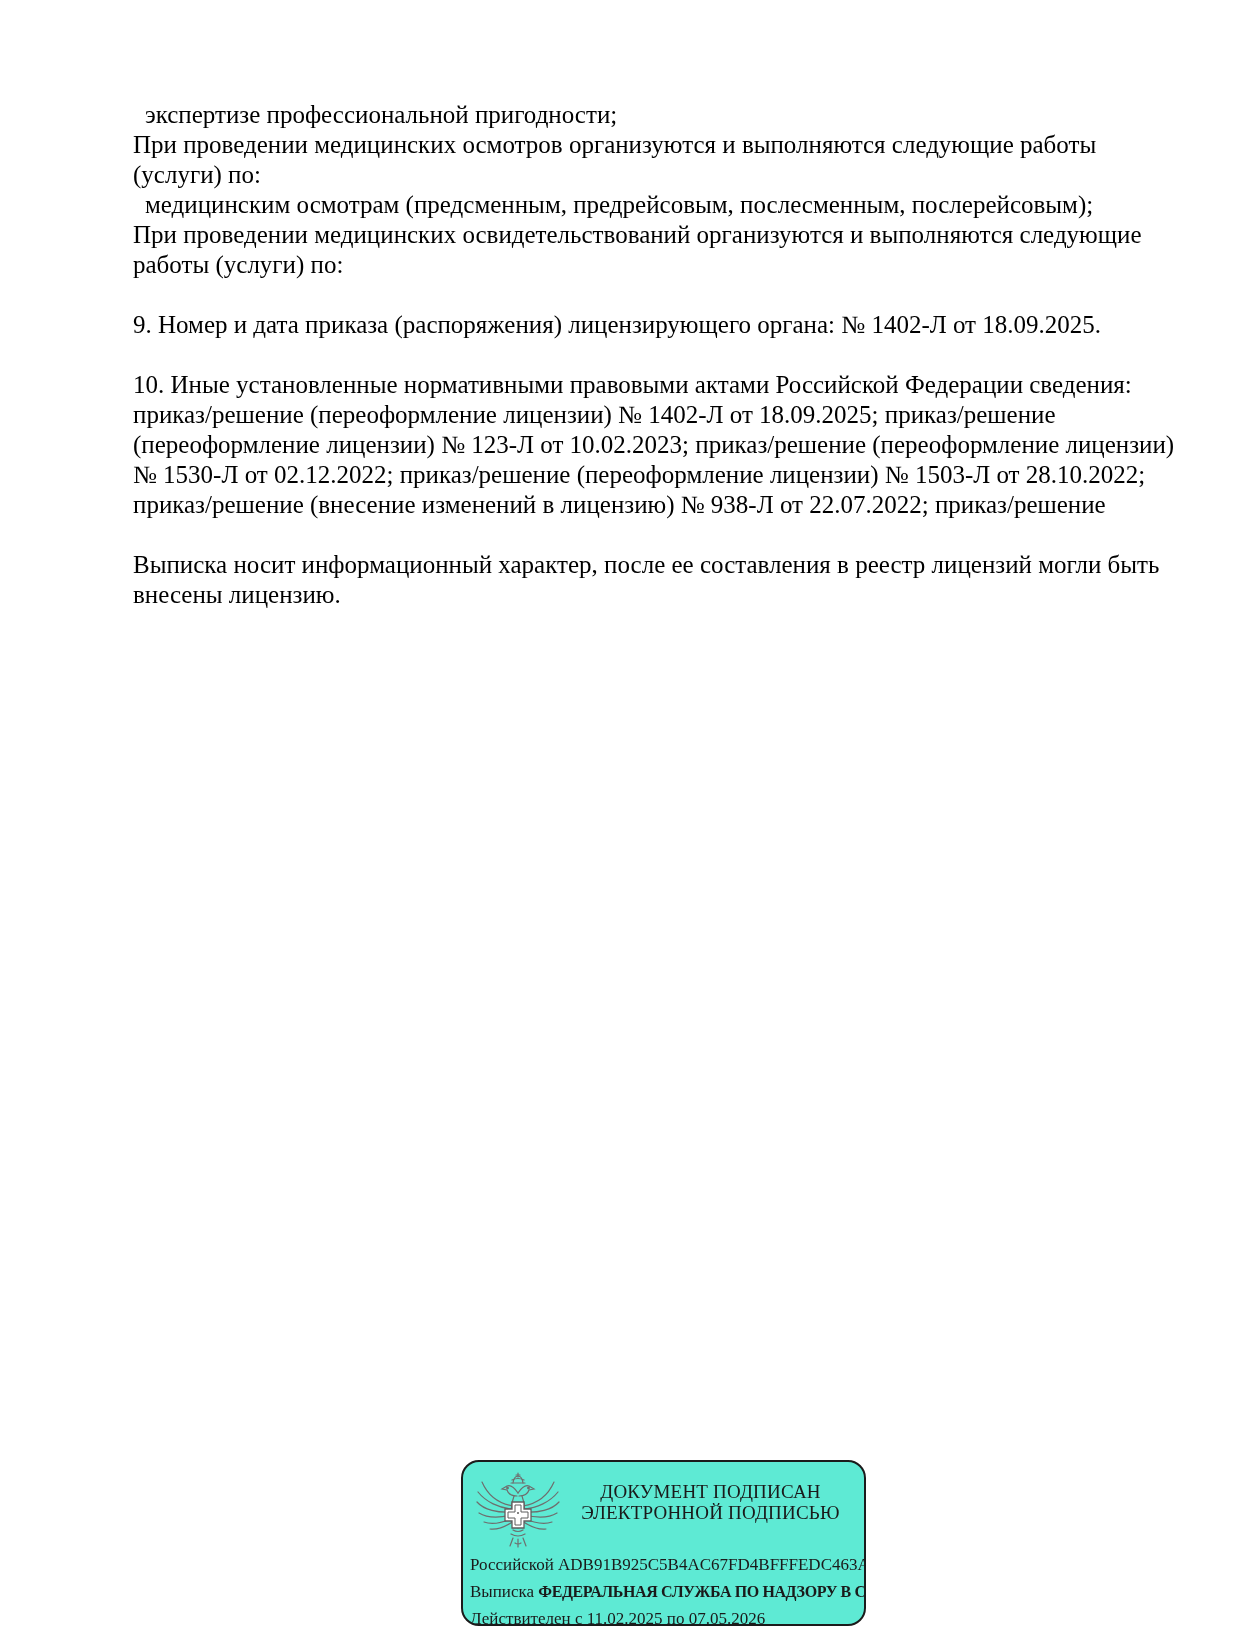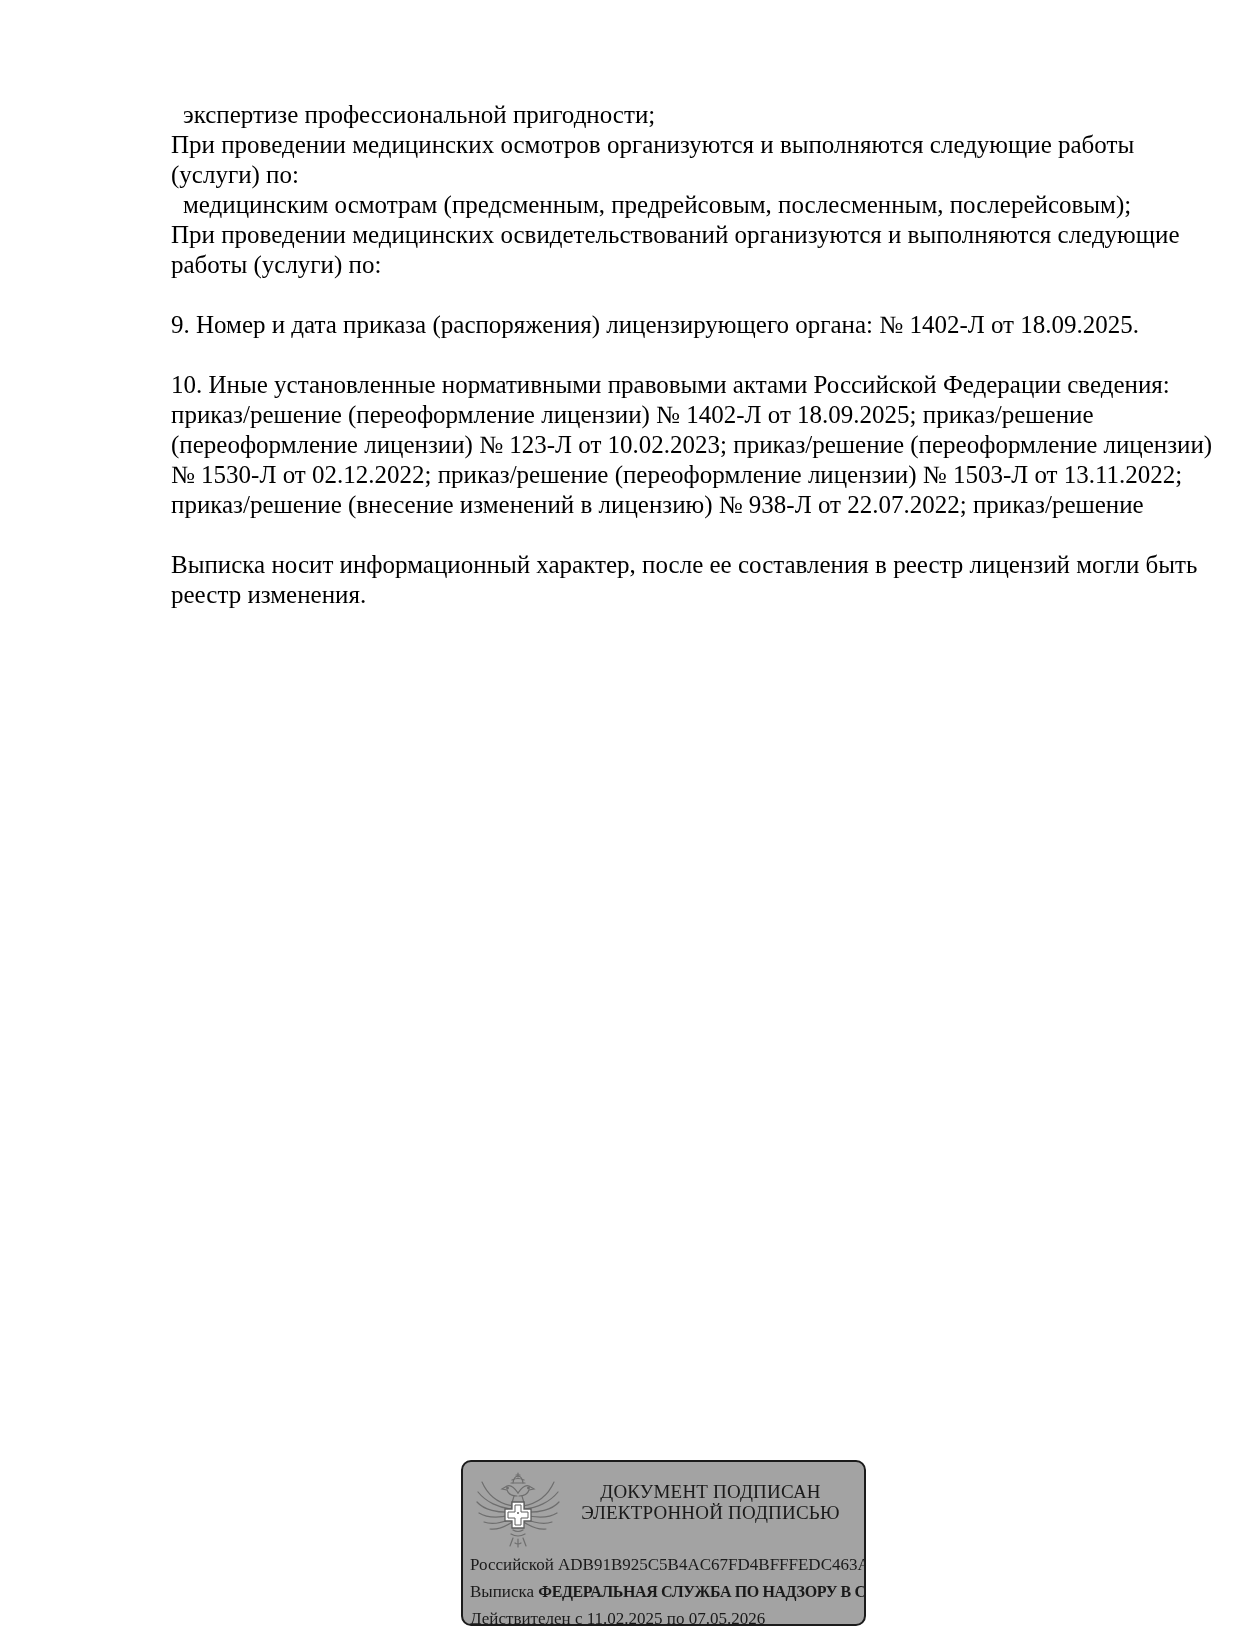--- a/index.html
+++ b/index.html
@@ -15,42 +15,41 @@
     font-family: "Liberation Serif", serif;
     color: #000000;
     overflow: hidden;
   }
   
   .doc {
     position: absolute;
     left: 133px;
     top: 100px;
     font-size: 25px;
-    margin-left: 38px;
   }
   .para + .para { margin-top: 30px; }
   .line {
     height: 30px;
     line-height: 30px;
     white-space: nowrap;
   }
   .line.indent { padding-left: 12px; }
 
   
   .stamp {
     position: absolute;
     left: 461px;
     top: 1460px;
     width: 405px;
     height: 166px;
     box-sizing: border-box;
     border: 2px solid #1b1b1b;
-    border-radius: 10px;
+    border-radius: 18px;
     overflow: hidden;
-    background: #a3a3a3;
+    background: #5eead4;
   }
   .stamp-top {
     position: absolute;
     left: 12px;
     top: 10px;
     right: 4px;
     display: flex;
     align-items: flex-start;
   }
   .emblem { flex: 0 0 86px; }
@@ -95,26 +94,26 @@
         <div class="line">При проведении медицинских освидетельствований организуются и выполняются следующие</div>
         <div class="line">работы (услуги) по:</div>
       </div>
       <div class="para">
         <div class="line">9. Номер и дата приказа (распоряжения) лицензирующего органа: № 1402-Л от 18.09.2025.</div>
       </div>
       <div class="para">
         <div class="line">10. Иные установленные нормативными правовыми актами Российской Федерации сведения:</div>
         <div class="line">приказ/решение (переоформление лицензии) № 1402-Л от 18.09.2025; приказ/решение</div>
         <div class="line">(переоформление лицензии) № 123-Л от 10.02.2023; приказ/решение (переоформление лицензии)</div>
-        <div class="line">№ 1530-Л от 02.12.2022; приказ/решение (переоформление лицензии) № 1503-Л от 13.11.2022;</div>
+        <div class="line">№ 1530-Л от 02.12.2022; приказ/решение (переоформление лицензии) № 1503-Л от 28.10.2022;</div>
         <div class="line">приказ/решение (внесение изменений в лицензию) № 938-Л от 22.07.2022; приказ/решение</div>
       </div>
       <div class="para">
         <div class="line">Выписка носит информационный характер, после ее составления в реестр лицензий могли быть</div>
-        <div class="line">реестр изменения.</div>
+        <div class="line">внесены лицензию.</div>
       </div>
     </main>
 
   <section class="stamp">
     <div class="stamp-top">
       <svg class="emblem" width="86" height="76" viewBox="0 0 86 76" xmlns="http://www.w3.org/2000/svg">
         <g fill="none" stroke="#6e6e6e" stroke-width="1.2" stroke-linecap="round">
 
           <path d="M43 1 v4 M41 3 h4"></path>
           <path d="M38 11 q1 -7 5 -7 q4 0 5 7"></path>

